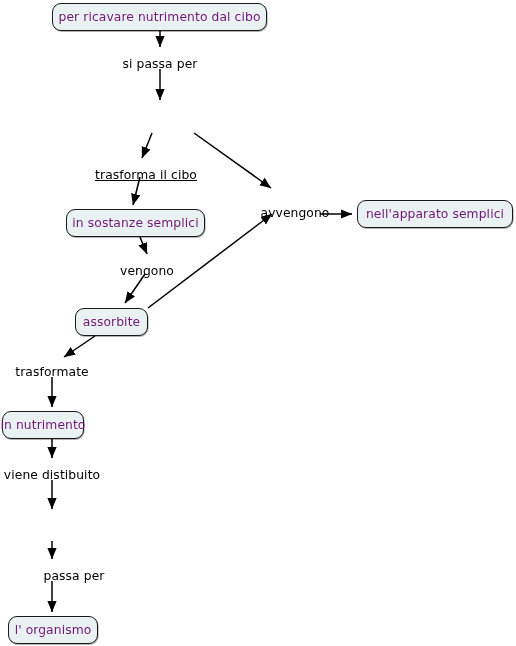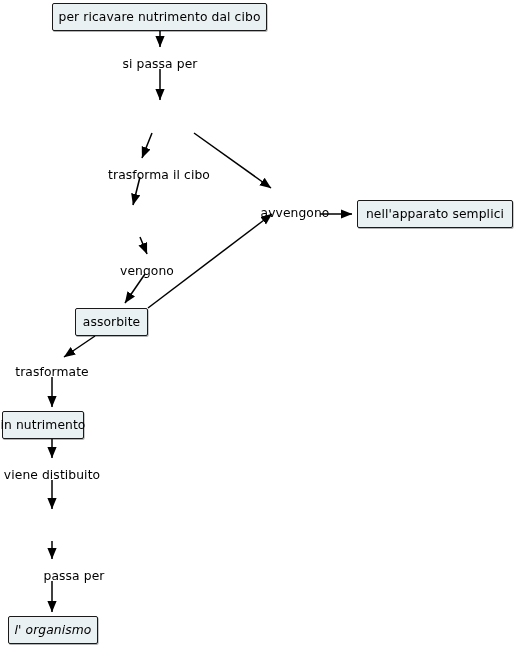--- a/index.html
+++ b/index.html
@@ -14,25 +14,25 @@
     background: #ffffff;
     overflow: hidden;
     font-family: "DejaVu Sans", sans-serif;
   }
   
   .node {
     position: absolute;
     box-sizing: border-box;
     background: #eaf1f3;
     border: 1.4px solid #1a1a1a;
-    border-radius: 2px;
+    border-radius: 9px;
     display: flex;
     align-items: center;
     justify-content: center;
-    color: #000000;
+    color: #701a75;
     font-size: 12.3px;
     line-height: 1;
     white-space: nowrap;
     letter-spacing: 0.1px;
     box-shadow: 0.7px 0.9px 0.6px rgba(0,0,0,0.30);
   }
   
   .link-label {
     position: absolute;
     color: #000000;
@@ -93,41 +93,44 @@
     <line x1="52" y1="541" x2="52" y2="559" stroke="#000000" stroke-width="1.5" marker-end="url(#arrowhead)"></line>
 
     <line x1="52" y1="581" x2="52" y2="612" stroke="#000000" stroke-width="1.5" marker-end="url(#arrowhead)"></line>
   </svg>
 
   <div class="node" style="left:52px; top:3px; width:215px; height:28px;">
     <span>per ricavare nutrimento dal cibo</span>
   </div>
 
 
+  <div class="node" style="left:66px; top:209px; width:139px; height:28px;">
+    <span>in sostanze semplici</span>
+  </div>
 
   <div class="node" style="left:75px; top:308px; width:73px; height:28px;">
     <span>assorbite</span>
   </div>
 
   <div class="node" style="left:2px; top:411px; width:82px; height:28px;">
     <span>in nutrimento</span>
   </div>
 
 
-  <div class="node" style="left:8px; top:616px; width:90px; height:28px;font-style:italic;">
+  <div class="node" style="left:8px; top:616px; width:90px; height:28px;">
     <span>l' organismo</span>
   </div>
 
   <div class="node" style="left:357px; top:200px; width:156px; height:28px;">
     <span>nell'apparato semplici</span>
   </div>
 
   <div class="link-label" style="left:160px; top:58px;">si passa per</div>
 
-  <div class="link-label" style="left:159px; top:169px;">trasforma il cibo</div>
+  <div class="link-label" style="left:146px; top:169px;text-decoration:underline;">trasforma il cibo</div>
 
   <div class="link-label" style="left:147px; top:265px;">vengono</div>
 
   <div class="link-label" style="left:52px; top:366px;">trasformate</div>
 
   <div class="link-label" style="left:52px; top:469px;">viene distibuito</div>
 
   <div class="link-label" style="left:60px; top:570px;padding-left:28px;">passa per</div>
 
   <div class="link-label" style="left:295px; top:207px;">avvengono</div>

